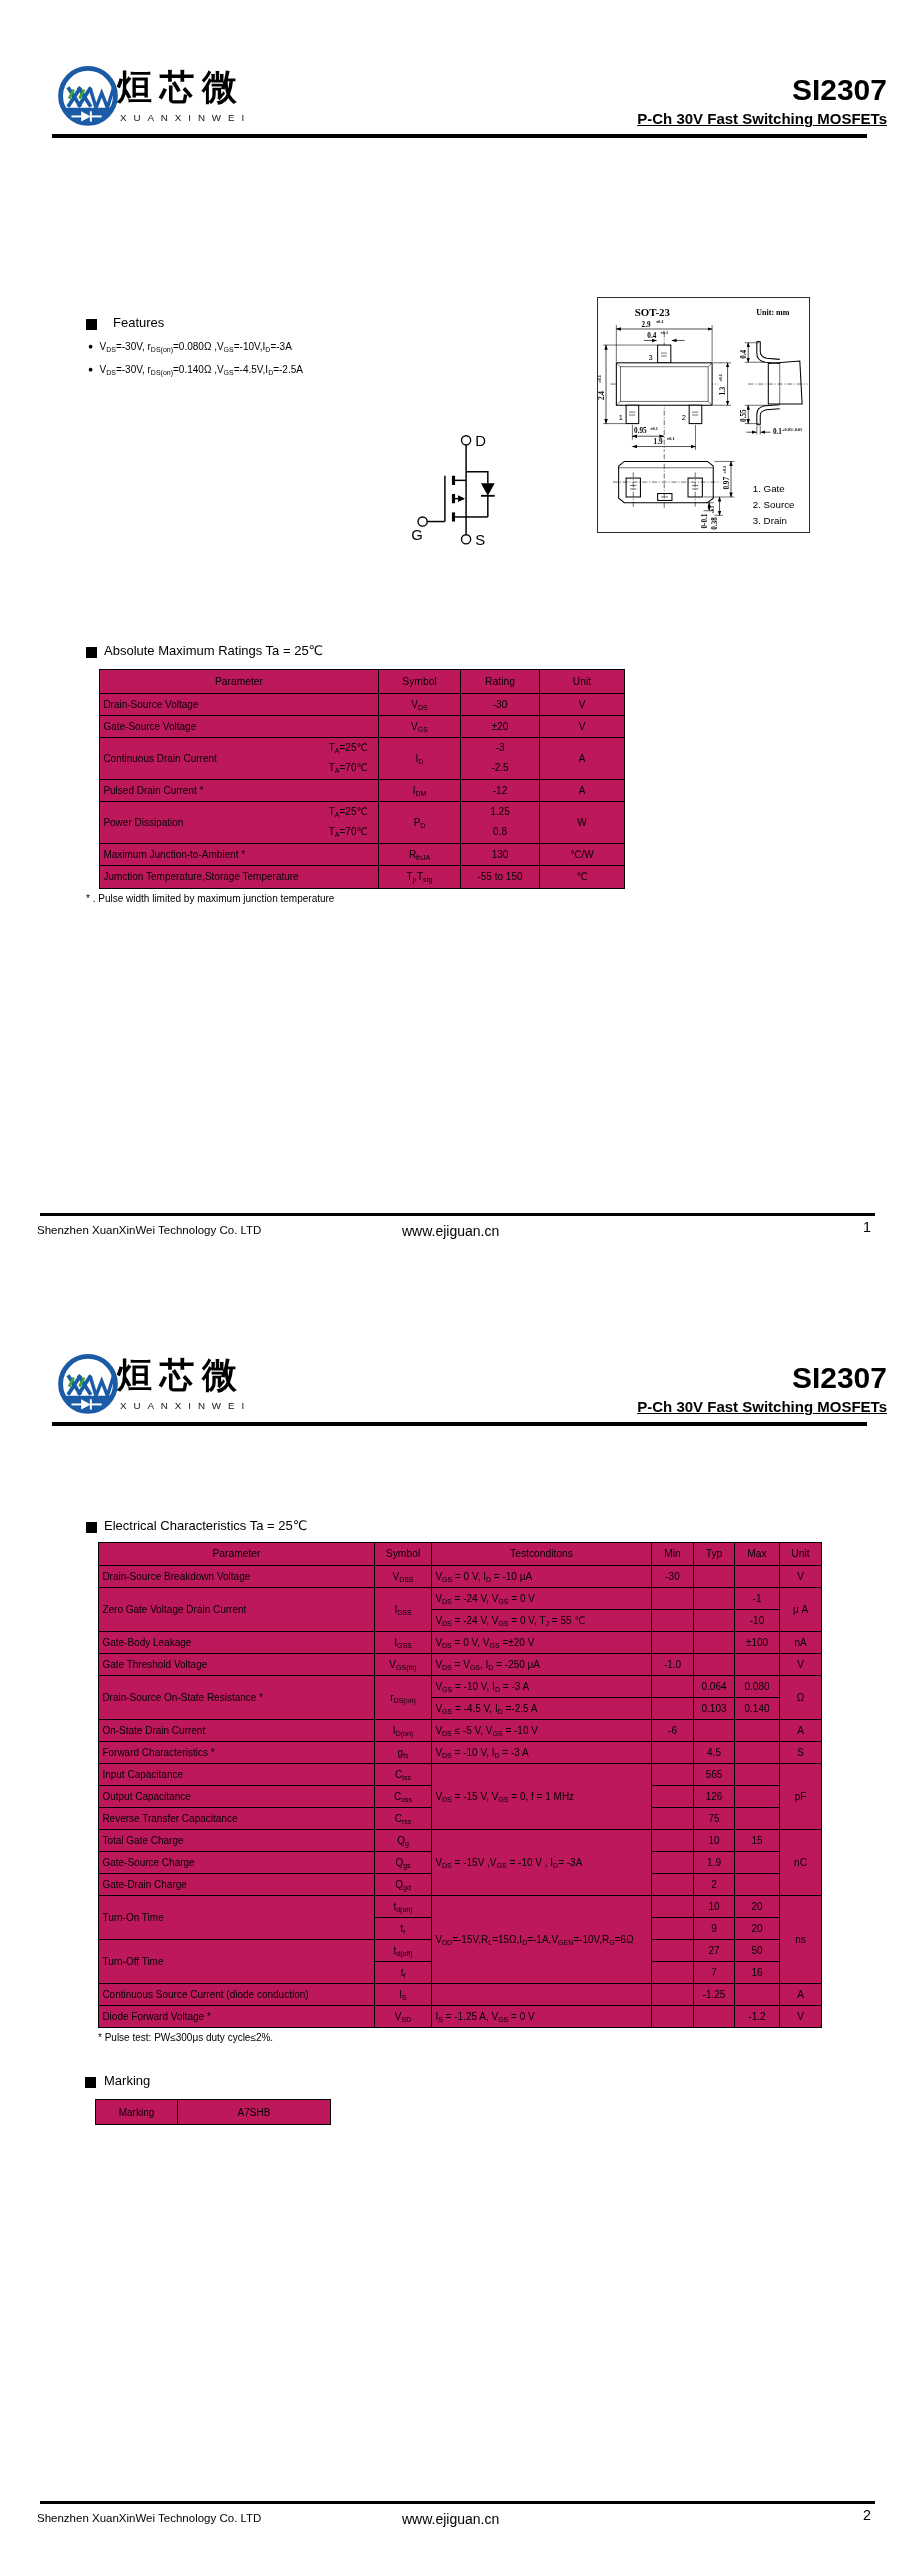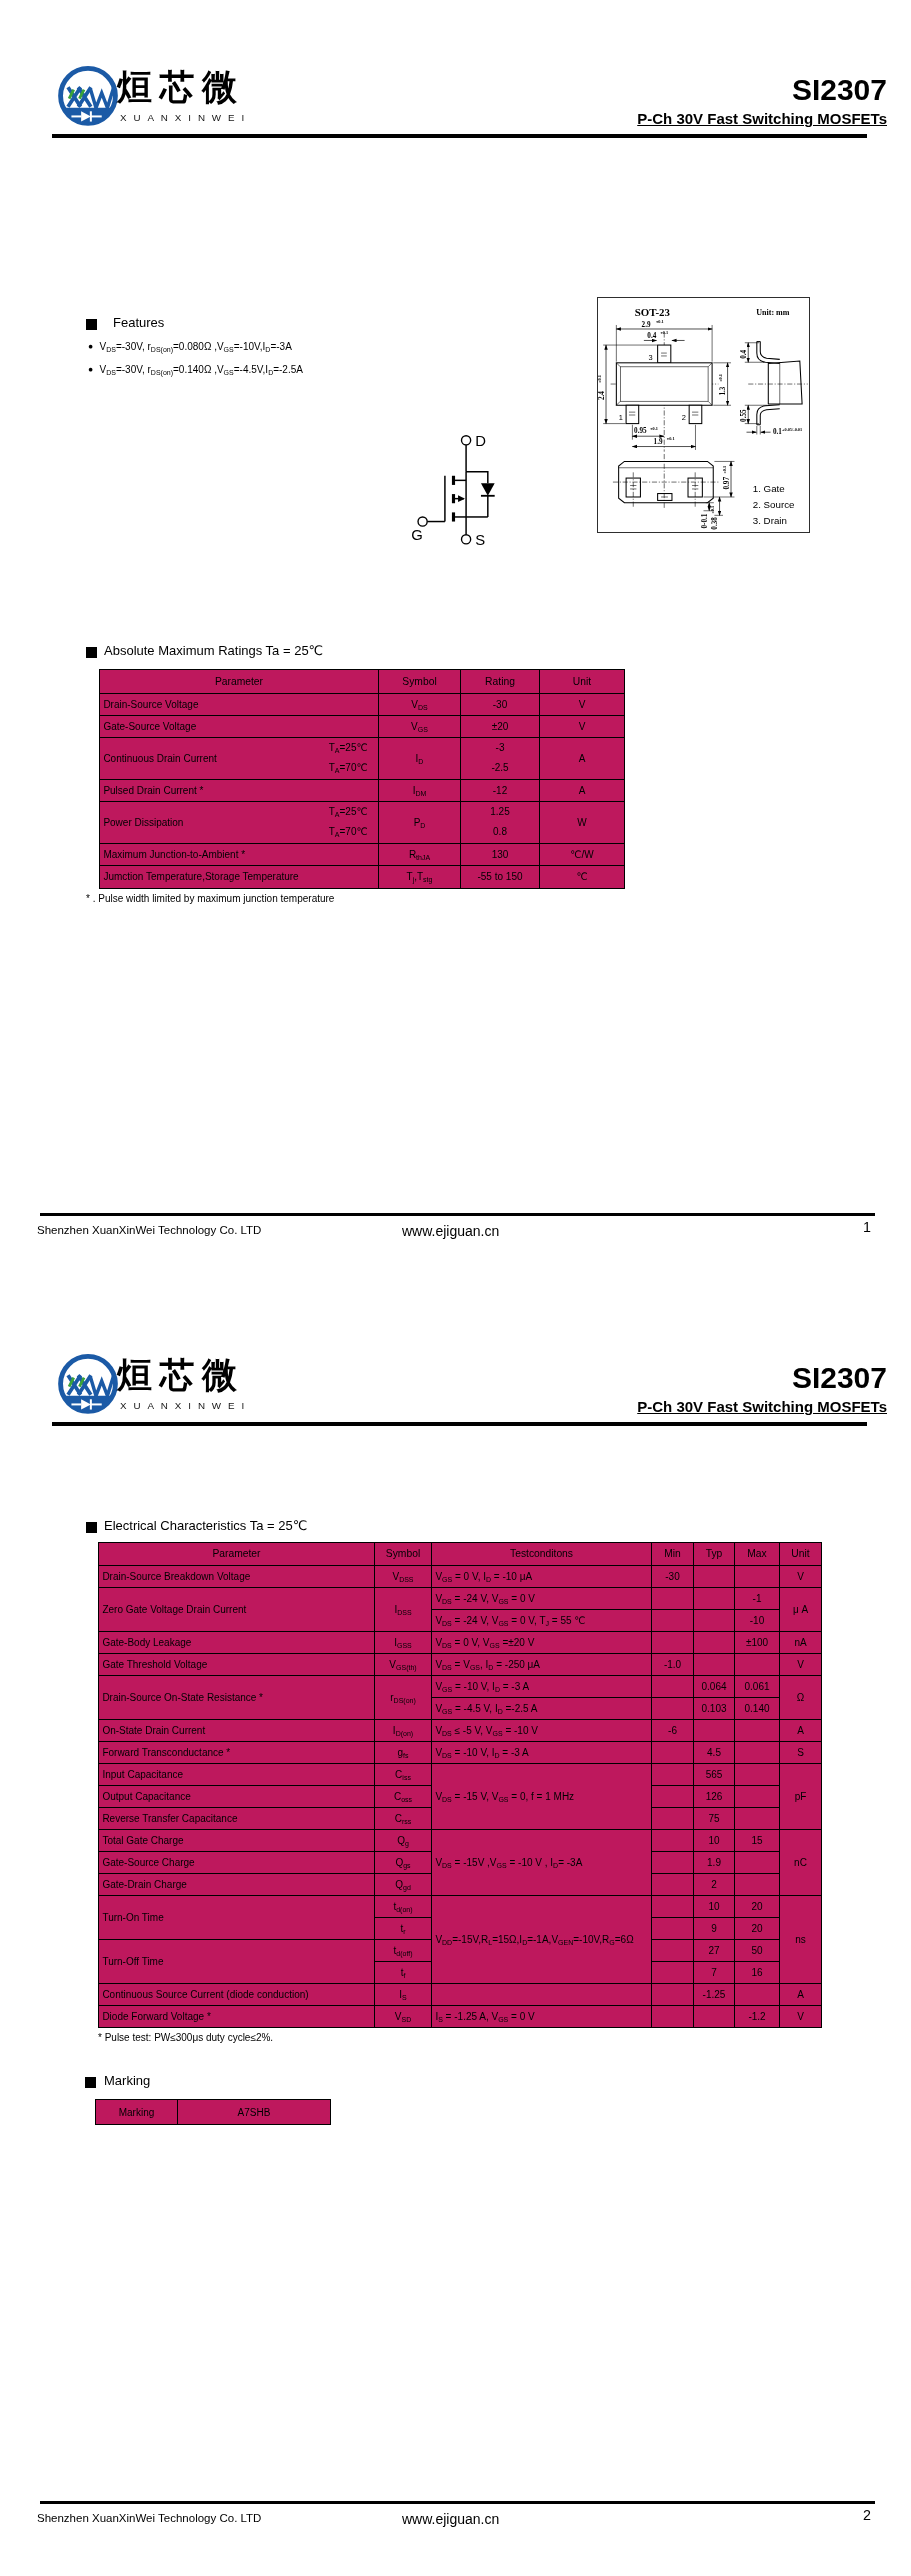--- a/index.html
+++ b/index.html
@@ -447,40 +447,40 @@
     <td class="tc"></td>
     <td class="tc"></td>
     <td class="tc">V</td>
   </tr>
   <tr class="g">
     <td rowspan="2">Drain-Source On-State Resistance  *</td>
     <td rowspan="2" class="tc">r<sub>DS(on)</sub></td>
     <td>V<sub>GS</sub> = -10 V, I<sub>D</sub> = -3 A</td>
     <td class="tc"></td>
     <td class="tc">0.064</td>
-    <td class="tc">0.061</td>
+    <td class="tc">0.080</td>
     <td rowspan="2" class="tc">Ω</td>
   </tr>
   <tr>
     <td>V<sub>GS</sub> = -4.5 V, I<sub>D</sub> =-2.5 A</td>
     <td class="tc"></td>
     <td class="tc">0.103</td>
     <td class="tc">0.140</td>
   </tr>
   <tr class="g">
     <td>On-State Drain Current</td>
     <td class="tc">I<sub>D(on)</sub></td>
     <td>V<sub>DS</sub> ≤  -5 V, V<sub>GS</sub> = -10 V</td>
     <td class="tc">-6</td>
     <td class="tc"></td>
     <td class="tc"></td>
     <td class="tc">A</td>
   </tr>
   <tr class="g">
-    <td>Forward Transconductance  *</td>
+    <td>Forward Characteristics  *</td>
     <td class="tc">g<sub>fs</sub></td>
     <td>V<sub>DS</sub> = -10 V, I<sub>D</sub> = -3 A</td>
     <td class="tc"></td>
     <td class="tc">4.5</td>
     <td class="tc"></td>
     <td class="tc">S</td>
   </tr>
   <tr class="g">
     <td>Input Capacitance</td>
     <td class="tc">C<sub>iss</sub></td>

